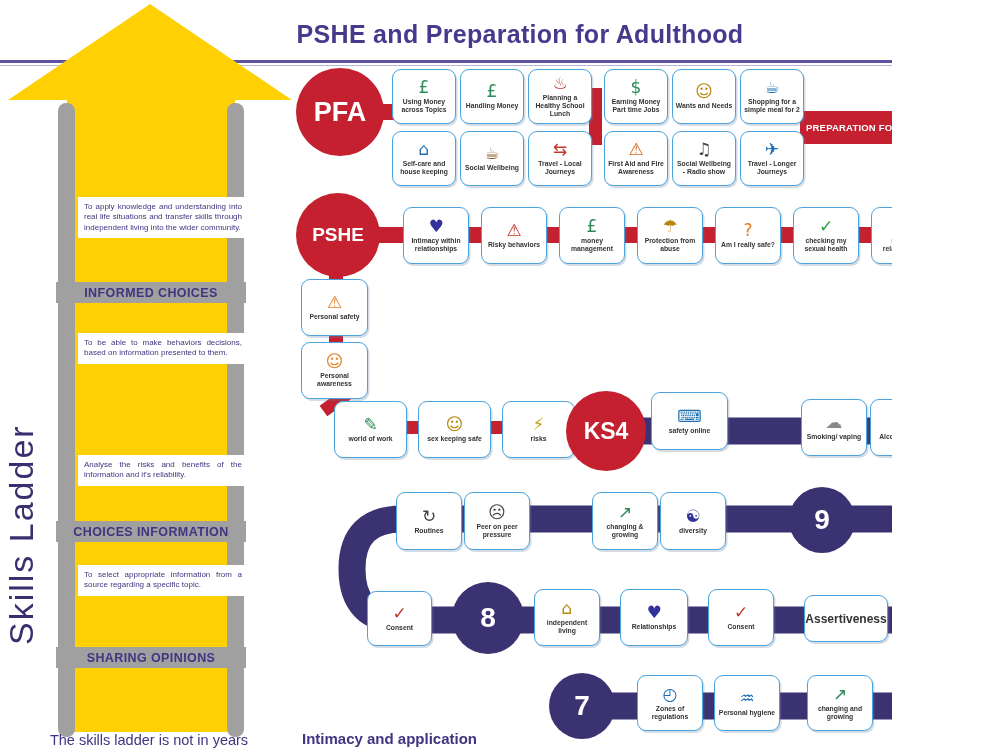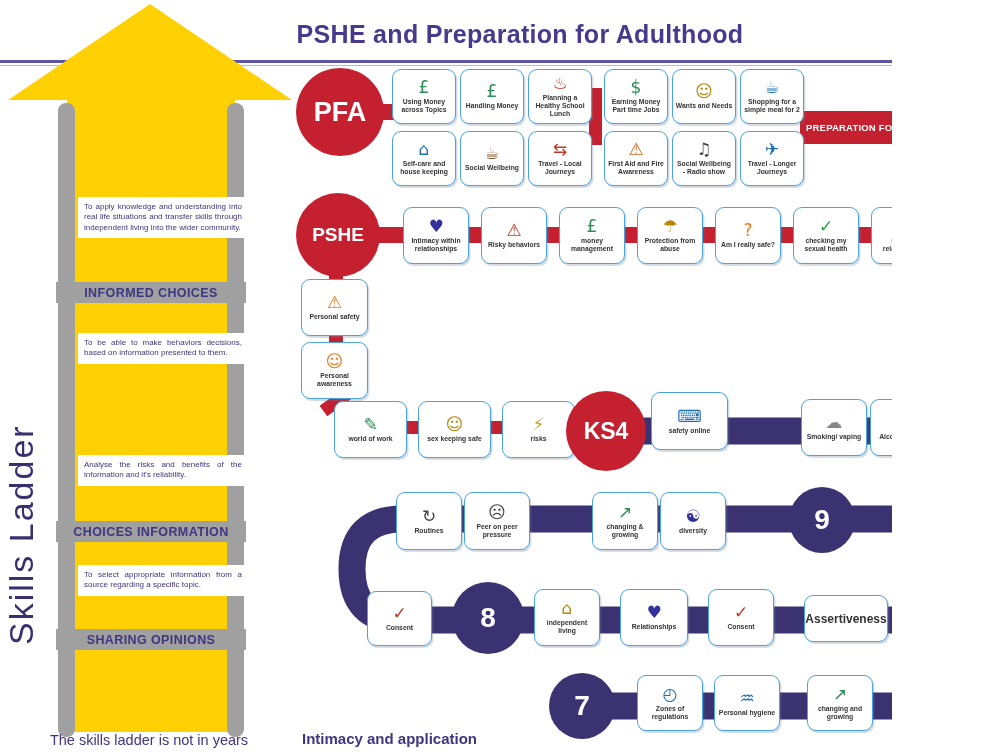--- a/index.html
+++ b/index.html
@@ -141,21 +141,21 @@
   <div class="arrow-body"></div>
   <div class="rail left"></div>
   <div class="rail right"></div>
 
   <div class="desc" style="top:197px">To apply knowledge and understanding into real life situations and transfer skills through independent living into the wider community.</div>
   <div class="rung" style="top:282px">INFORMED CHOICES</div>
   <div class="desc" style="top:333px">To be able to make behaviors decisions, based on information presented to them.</div>
   <div class="desc" style="top:455px">Analyse the risks and benefits of the information and it's reliability.</div>
   <div class="rung" style="top:521px">CHOICES INFORMATION</div>
   <div class="desc" style="top:565px">To select appropriate information from a source regarding a specific topic.</div>
-  <div class="rung" style="top:629px">SHARING OPINIONS</div>
+  <div class="rung" style="top:647px">SHARING OPINIONS</div>
 
   <div class="v-label">Skills Ladder</div>
   <div class="footnote">The skills ladder is not in years</div>
 
   <svg class="snake" width="1008" height="756" viewBox="0 0 1008 756">
     <path d="M 600 431 H 926 Q 973 431 973 475 Q 973 519 926 519 H 402 Q 352 519 352 569 Q 352 620 402 620 H 926 Q 973 620 973 662 Q 973 706 926 706 H 556" fill="none" stroke="#3b3272" stroke-width="27"></path>
   </svg>
 
   <div class="redbar" id="pfa-stub"></div>
   <div class="redbar" id="pfa-divider"></div>

